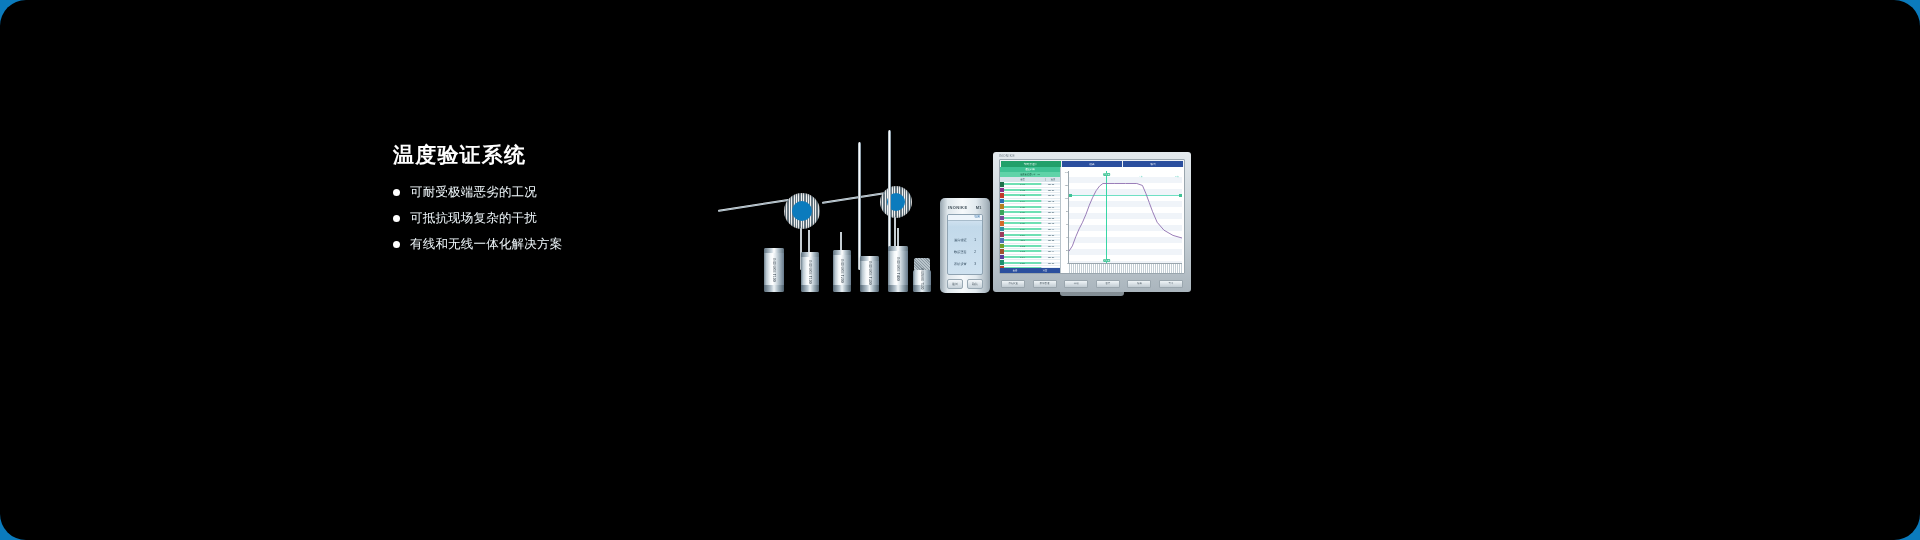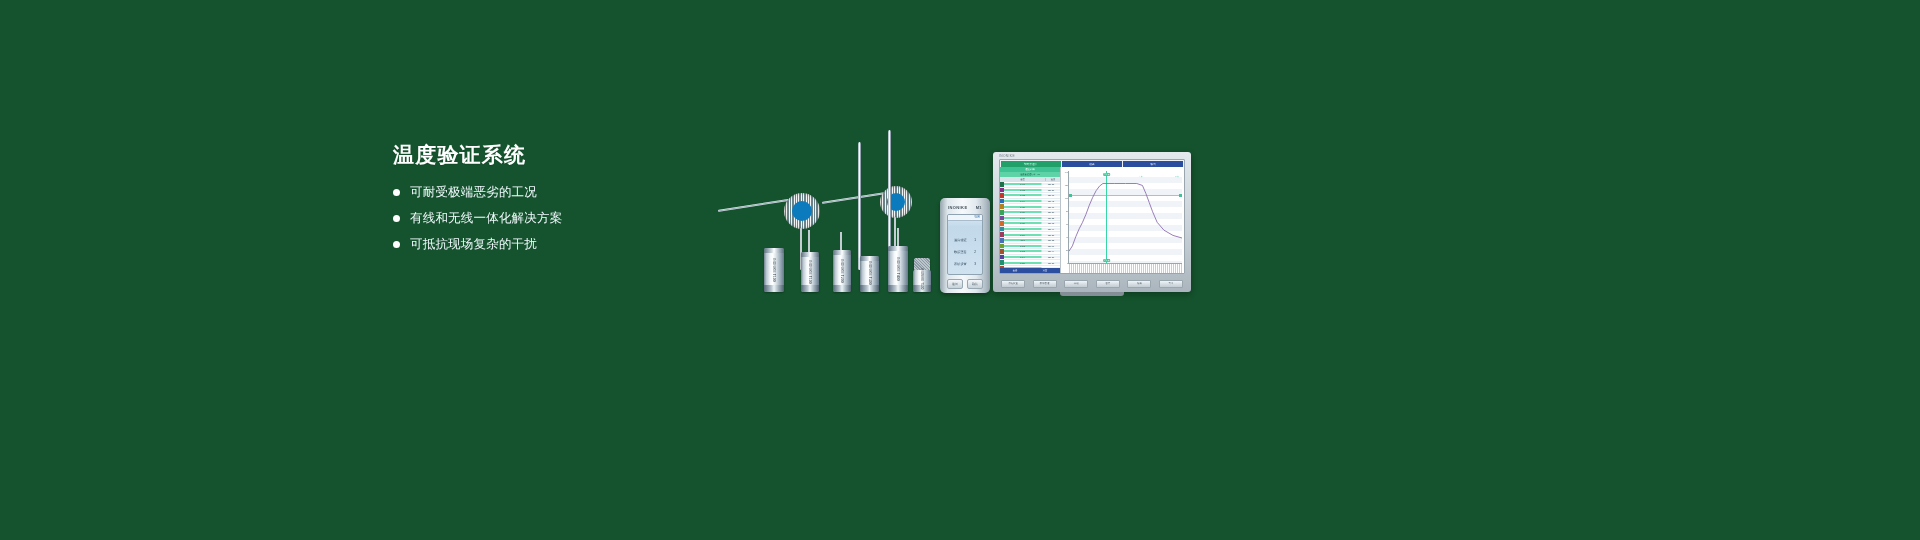--- a/index.html
+++ b/index.html
@@ -2,21 +2,21 @@
 <html><head>
 <meta charset="utf-8">
 <style>
   html,body{margin:0;padding:0;}
   body{
     width:1920px;height:540px;overflow:hidden;
     background:#0b7bbd;
     font-family:"Liberation Sans","DejaVu Sans",sans-serif;
     position:relative;
   }
-  .banner{position:absolute;inset:0;background:#14532d;}
+  .banner{position:absolute;inset:0;background:#000000;border-radius:26px;}
 
   
   .copy{position:absolute;left:393px;top:142px;width:400px;color:#ffffff;}
   .headline{
     font-size:21px;font-weight:bold;letter-spacing:1.2px;
     line-height:26px;color:#ffffff;margin:0 0 16px 0;
     text-shadow:0 1px 1px rgba(0,0,0,.12);
   }
   .subhead{
     font-size:12.5px;font-weight:normal;line-height:18px;
@@ -249,25 +249,25 @@
 
   <div class="copy">
     <h1 class="headline">温度验证系统</h1>
     <ul class="bullets">
       <li>
         <span class="dot"></span>
         <span>可耐受极端恶劣的工况</span>
       </li>
       <li>
         <span class="dot"></span>
-        <span>有线和无线一体化解决方案</span>
+        <span>可抵抗现场复杂的干扰</span>
       </li>
       <li>
         <span class="dot"></span>
-        <span>可抵抗现场复杂的干扰</span>
+        <span>有线和无线一体化解决方案</span>
       </li>
     </ul>
   </div>
 
   <div class="scene">
 
     <div class="coil-wire" style="left:18px;top:90px;width:72px;transform:rotate(-9deg);transform-origin:left center;"></div>
     <div class="coil" style="left:84px;top:73px;width:36px;height:36px;"></div>
     <div class="coil-wire" style="left:100px;top:108px;width:2px;height:42px;background:linear-gradient(to right,#8b9aa5,#ffffff,#8b9aa5);"></div>
 

